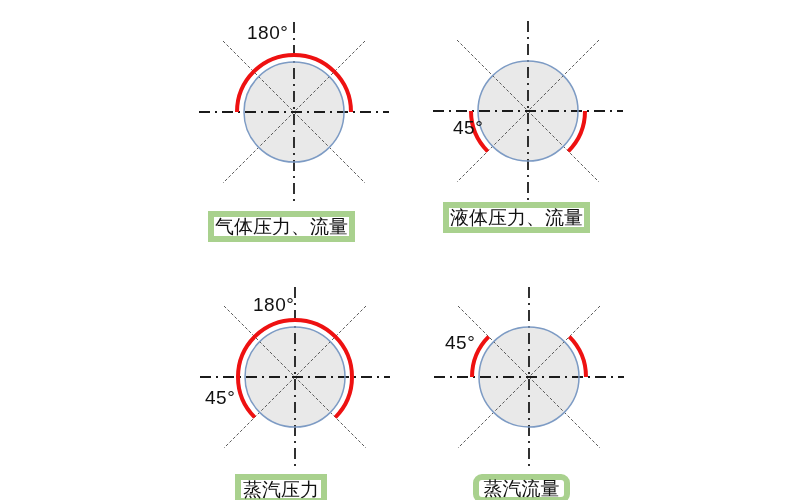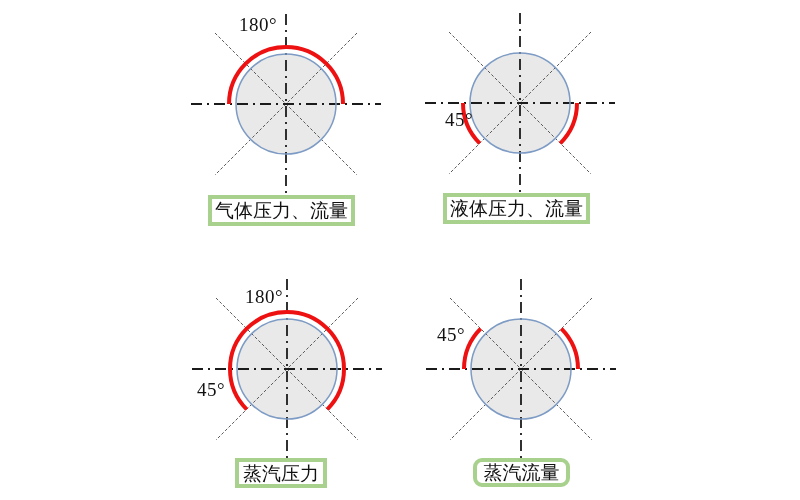--- a/index.html
+++ b/index.html
@@ -10,48 +10,48 @@
   }
   #stage {
     position: relative;
     width: 800px;
     height: 500px;
     background: #ffffff;
     overflow: hidden;
   }
   figure.diagram {
     position: absolute;
-    margin: 4px;
+    margin: 12px;
     width: 240px;
     height: 200px;
-    font-family: Liberation Serif, serif;
   }
   figure.diagram svg {
     position: absolute;
     left: 0;
     top: 0;
     overflow: visible;
   }
   .angle-label {
     position: absolute;
     font-size: 19px;
     font-weight: 500;
     color: #111111;
     white-space: nowrap;
     line-height: 20px;
     letter-spacing: 0.5px;
   }
   .caption-box {
     position: absolute;
-    border: 4px solid #8b5cf6;
+    border: 6px solid #8b5cf6;
     background: #ffffff;
     display: flex;
     align-items: center;
     justify-content: center;
     box-sizing: border-box;
+    margin-top: 16px;
   }
   .caption-box span {
     font-size: 19px;
     color: #111111;
     white-space: nowrap;
     line-height: 1;
   }
 </style>
 </head>
 <body>
@@ -80,21 +80,21 @@
         <line x1="49" y1="24" x2="191" y2="166" stroke="#5a5a5a" stroke-width="1" stroke-dasharray="3 2"></line>
         <line x1="191" y1="24" x2="49" y2="166" stroke="#5a5a5a" stroke-width="1" stroke-dasharray="3 2"></line>
         <line x1="25" y1="95" x2="215" y2="95" stroke="#1b1b1b" stroke-width="1.8" stroke-dasharray="11 5 2 5"></line>
         <line x1="120" y1="5" x2="120" y2="184" stroke="#1b1b1b" stroke-width="1.8" stroke-dasharray="11 5 2 5"></line>
         <circle cx="120" cy="95" r="50" fill="none" stroke="#7d9bc4" stroke-width="1.5"></circle>
         <path d="M 63.00 95.00 A 57 57 0 0 0 79.69 135.31" fill="none" stroke="#ee1111" stroke-width="4"></path>
         <path d="M 160.31 135.31 A 57 57 0 0 0 177.00 95.00" fill="none" stroke="#ee1111" stroke-width="4"></path>
       </svg>
     <span class="angle-label" style="left: 45px; top: 102px;">45°</span>
   </figure>
-  <div class="caption-box" style="left: 443px; top: 193px; width: 147px; height: 31px; border-color: rgb(169, 209, 142); background: rgb(255, 255, 255);">
+  <div class="caption-box" style="left: 443px; top: 186px; width: 147px; height: 31px; border-color: rgb(169, 209, 142); background: rgb(255, 255, 255);">
     <span>液体压力、流量</span>
   </div>
 
   <figure class="diagram" style="left: 163px; top: 270px;">
     <svg width="240" height="200">
         <circle cx="120" cy="95" r="50" fill="#e9e9e9" stroke="none"></circle>
         <line x1="49" y1="24" x2="191" y2="166" stroke="#5a5a5a" stroke-width="1" stroke-dasharray="3 2"></line>
         <line x1="191" y1="24" x2="49" y2="166" stroke="#5a5a5a" stroke-width="1" stroke-dasharray="3 2"></line>
         <line x1="25" y1="95" x2="215" y2="95" stroke="#1b1b1b" stroke-width="1.8" stroke-dasharray="11 5 2 5"></line>
         <line x1="120" y1="5" x2="120" y2="184" stroke="#1b1b1b" stroke-width="1.8" stroke-dasharray="11 5 2 5"></line>

